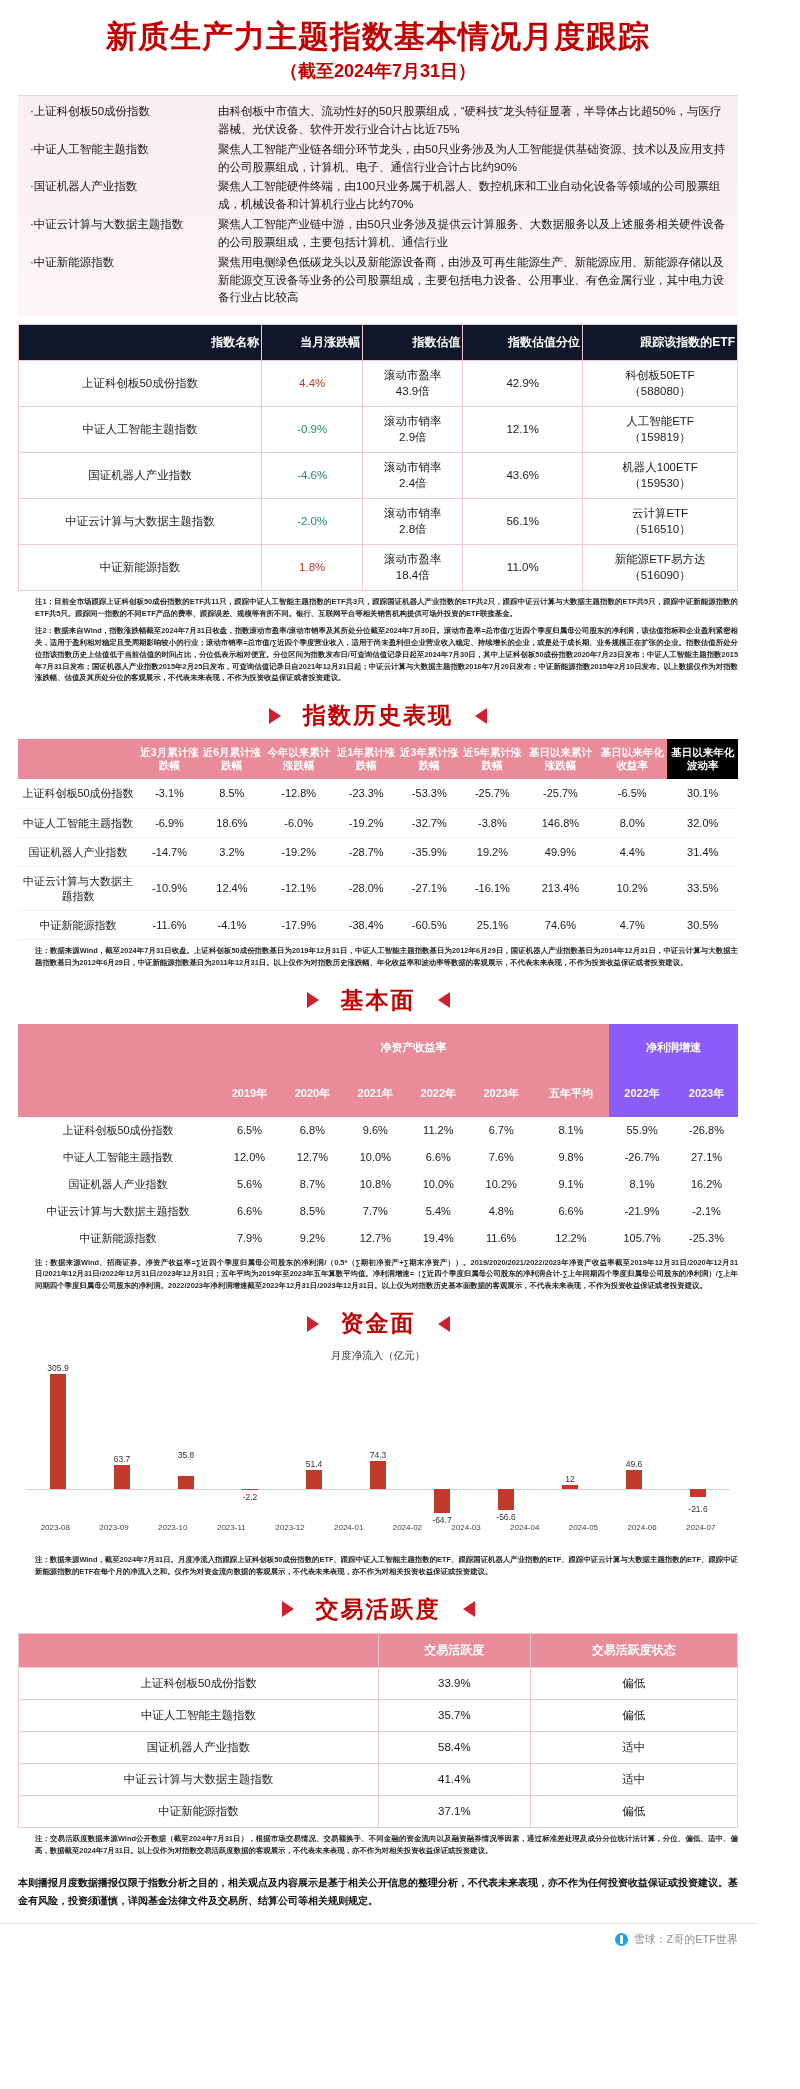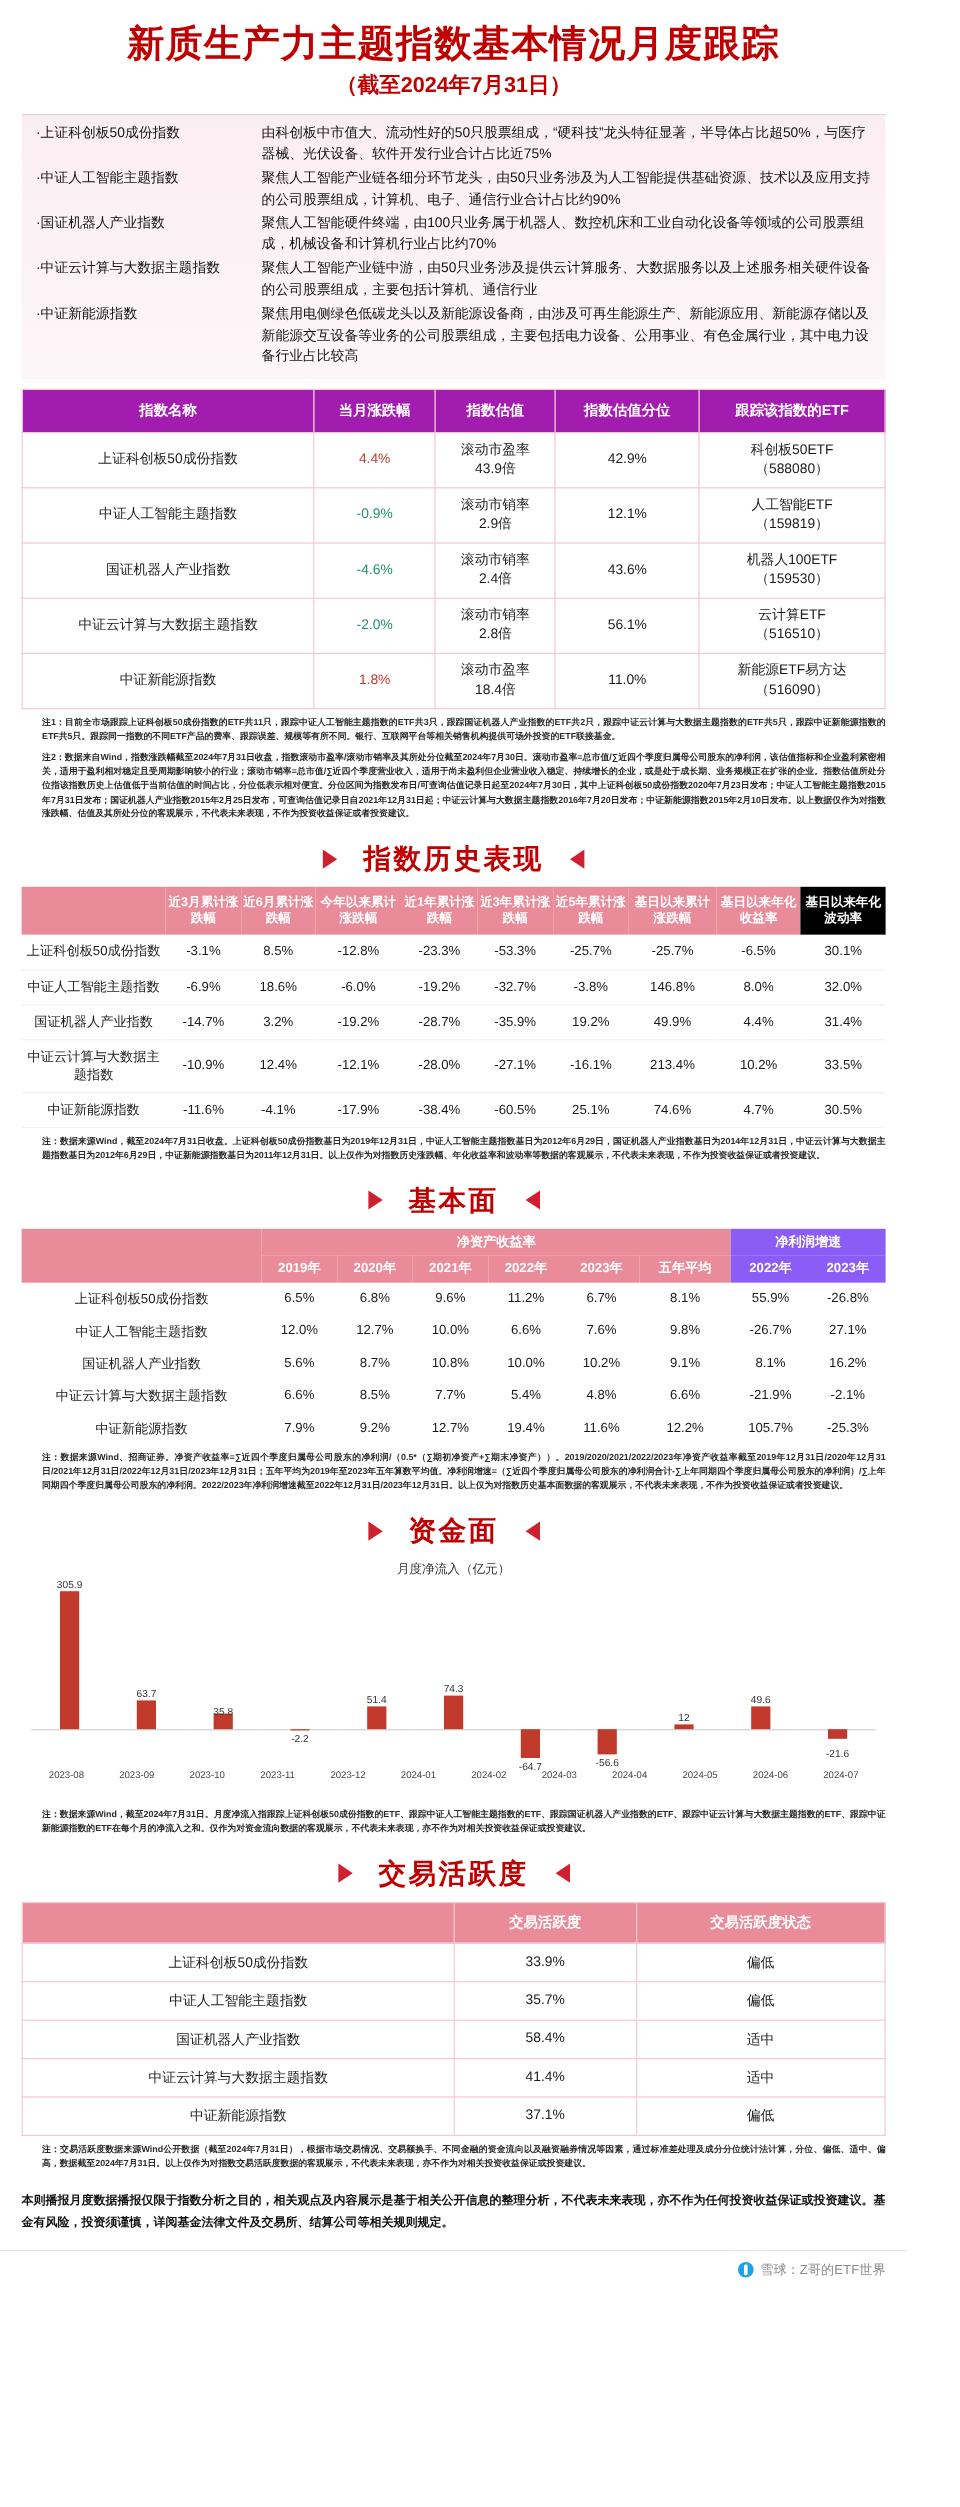--- a/index.html
+++ b/index.html
@@ -29,22 +29,22 @@
   .intro-name {
     width:196px; flex:none; font-size:11.5px; line-height:1.5;
     padding-left:8px; color:#111;
   }
   .intro-desc { flex:1; font-size:11.5px; line-height:1.55; color:#111; padding-right:6px; }
 
   
   table { border-collapse:collapse; width:100%; }
   .tbl-wrap { margin:8px 18px 0 18px; }
   .t1 th {
-    background:#a21caf; color:#fff; font-size:12px; font-weight:bold;
-    padding:9px 2px; text-align:center; border:1px solid #f3c9d1;
+    background:#0f172a; color:#fff; font-size:12px; font-weight:bold;
+    padding:9px 2px; text-align:right; border:1px solid #f3c9d1;
   }
   .t1 td {
     font-size:11.5px; text-align:center; padding:7px 3px;
     border:1px solid #f3c9d1; background:#fff; line-height:1.35;
   }
   .up { color:#c0392b; }
   .down { color:#1f9160; }
 
   
   .note {
@@ -70,21 +70,21 @@
   .t2 th.hl { background:#000000; }
   .t2 td {
     font-size:11px; text-align:center; padding:7px 1px; line-height:1.3;
     border-bottom:1px solid #f2f2f2; background:#fff;
   }
   .t2 td.name { font-size:11px; text-align:center; width:120px; }
 
   
   .t3 th {
     background:#e98b99; color:#fff; font-size:11px; font-weight:bold;
-    padding:4px 2px; text-align:center; line-height:1.3;
+    padding:16px 2px; text-align:center; line-height:1.3;
   }
   .t3 th.dark { background:#8b5cf6; }
   .t3 td {
     font-size:11px; text-align:center; padding:6px 2px; background:#fff;
   }
   .t3 td.name { width:200px; text-align:center; }
 
   
   .chart-caption { text-align:center; font-size:10.5px; color:#333; margin-top:10px; }
   .chart-box { position:relative; height:180px; margin:6px 26px 0 26px; }
@@ -419,21 +419,21 @@
           <div class="bar-lbl" style="top: -5.7125px;">305.9</div>
         </div>
         <div class="bar-col">
           <div class="zero-line" style="top: 120px;"></div>
           <div class="bar" style="background: rgb(192, 57, 43); top: 96.1125px; height: 23.8875px;"></div>
           <div class="bar-lbl" style="top: 85.1125px;">63.7</div>
         </div>
         <div class="bar-col">
           <div class="zero-line" style="top: 120px;"></div>
           <div class="bar" style="background: rgb(192, 57, 43); top: 106.575px; height: 13.425px;"></div>
-          <div class="bar-lbl" style="top: 100px;">35.8</div>
+          <div class="bar-lbl" style="top: 81px;">35.8</div>
         </div>
         <div class="bar-col">
           <div class="zero-line" style="top: 120px;"></div>
           <div class="bar" style="background: rgb(192, 57, 43); top: 120px; height: 0.825px;"></div>
           <div class="bar-lbl" style="top: 122.825px;">-2.2</div>
         </div>
         <div class="bar-col">
           <div class="zero-line" style="top: 120px;"></div>
           <div class="bar" style="background: rgb(192, 57, 43); top: 100.725px; height: 19.275px;"></div>
           <div class="bar-lbl" style="top: 89.725px;">51.4</div>

